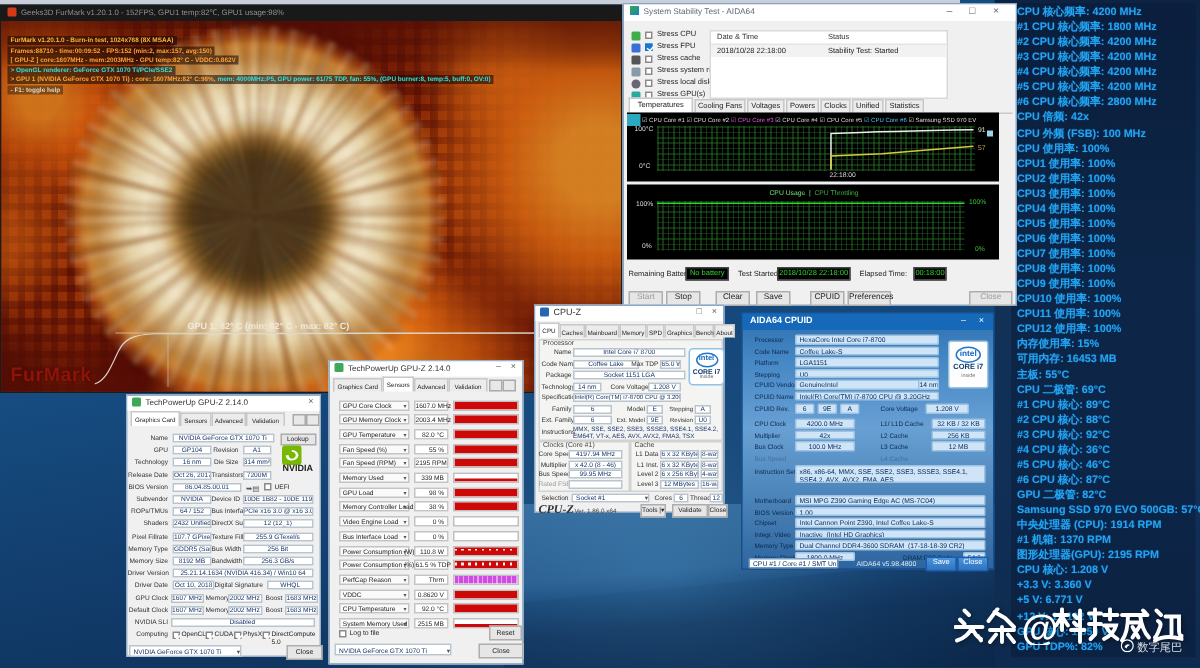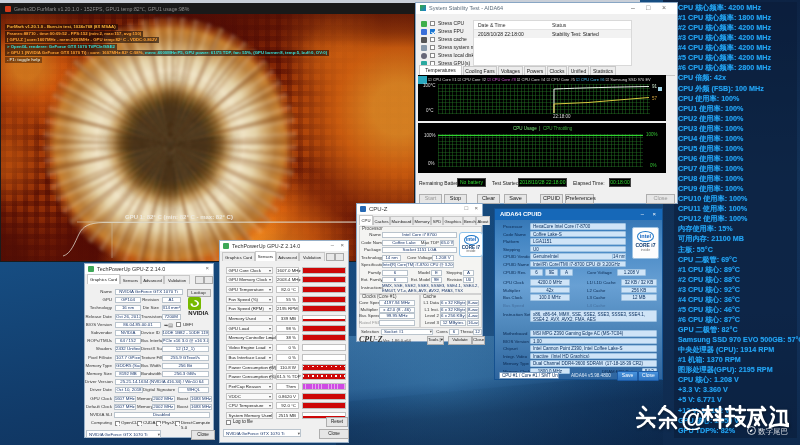--- a/index.html
+++ b/index.html
@@ -133,20 +133,21 @@
     <div class="abs osd" style="top:23px">[ GPU-Z ] core:1607MHz - mem:2003MHz - GPU temp:82° C - VDDC:0.862V</div>
     <div class="abs osd cy" style="top:29.5px;color:#35e0d8">&gt; OpenGL renderer: GeForce GTX 1070 Ti/PCIe/SSE2</div>
     <div class="abs osd" style="top:36px">&gt; GPU 1 (NVIDIA GeForce GTX 1070 Ti) : core: 1607MHz:82° C:98%, <span class="cy">mem: 4000MHz:P5, GPU power: 61/75 TDP, fan: 55%, (GPU burner:8, temp:5, buff:0, OV:0)</span></div>
     <div class="abs osd" style="top:42.5px;color:#d8d8c8;background:rgba(20,10,5,.4)">- F1: toggle help</div>
     <svg class="abs" id="gline" viewBox="0 0 350 46">
       <path d="M0,44 C8,42 12,30 16,22 C20,14 26,11 40,10.5 L350,10" fill="none" stroke="#e8e4d8" stroke-width="0.8" opacity="0.9"></path>
       <line x1="14" y1="10" x2="350" y2="10" stroke="#cfcabc" stroke-width="0.7" opacity="0.8"></line>
       <line x1="49" y1="10" x2="49" y2="46" stroke="#cfcabc" stroke-width="0.7" opacity="0.6"></line>
       <text x="62" y="7" font-size="6" fill="#efeadf" font-weight="bold" font-family="Liberation Sans">GPU 1: 82° C (min: 82° C - max: 82° C)</text>
     </svg>
+    <div class="abs" id="furlogo">FurMark</div>
   </div>
 </div>
 
 <div class="abs" id="stab">
   <div class="abs t"><b></b>System Stability Test - AIDA64</div>
   <div class="wbtn" style="left:215px">–</div>
     <div class="wbtn" style="left:230px">□</div>
     <div class="wbtn" style="left:246px">×</div>
   <div class="sic" style="left:5px;top:18px;background:#3fae4a"></div>
     <div class="chk" style="left:14px;top:18px"></div>
@@ -566,21 +567,21 @@
     <div>CPU4 使用率: 100%</div>
     <div>CPU5 使用率: 100%</div>
     <div>CPU6 使用率: 100%</div>
     <div>CPU7 使用率: 100%</div>
     <div>CPU8 使用率: 100%</div>
     <div>CPU9 使用率: 100%</div>
     <div>CPU10 使用率: 100%</div>
     <div>CPU11 使用率: 100%</div>
     <div>CPU12 使用率: 100%</div>
     <div>内存使用率: 15%</div>
-    <div>可用内存: 21100 MB</div>
+    <div>可用内存: 16453 MB</div>
     <div>主板: 55°C</div>
     <div>CPU 二极管: 69°C</div>
     <div>#1 CPU 核心: 89°C</div>
     <div>#2 CPU 核心: 88°C</div>
     <div>#3 CPU 核心: 92°C</div>
     <div>#4 CPU 核心: 36°C</div>
     <div>#5 CPU 核心: 46°C</div>
     <div>#6 CPU 核心: 87°C</div>
     <div>GPU 二极管: 82°C</div>
     <div>Samsung SSD 970 EVO 500GB: 57°C</div>

